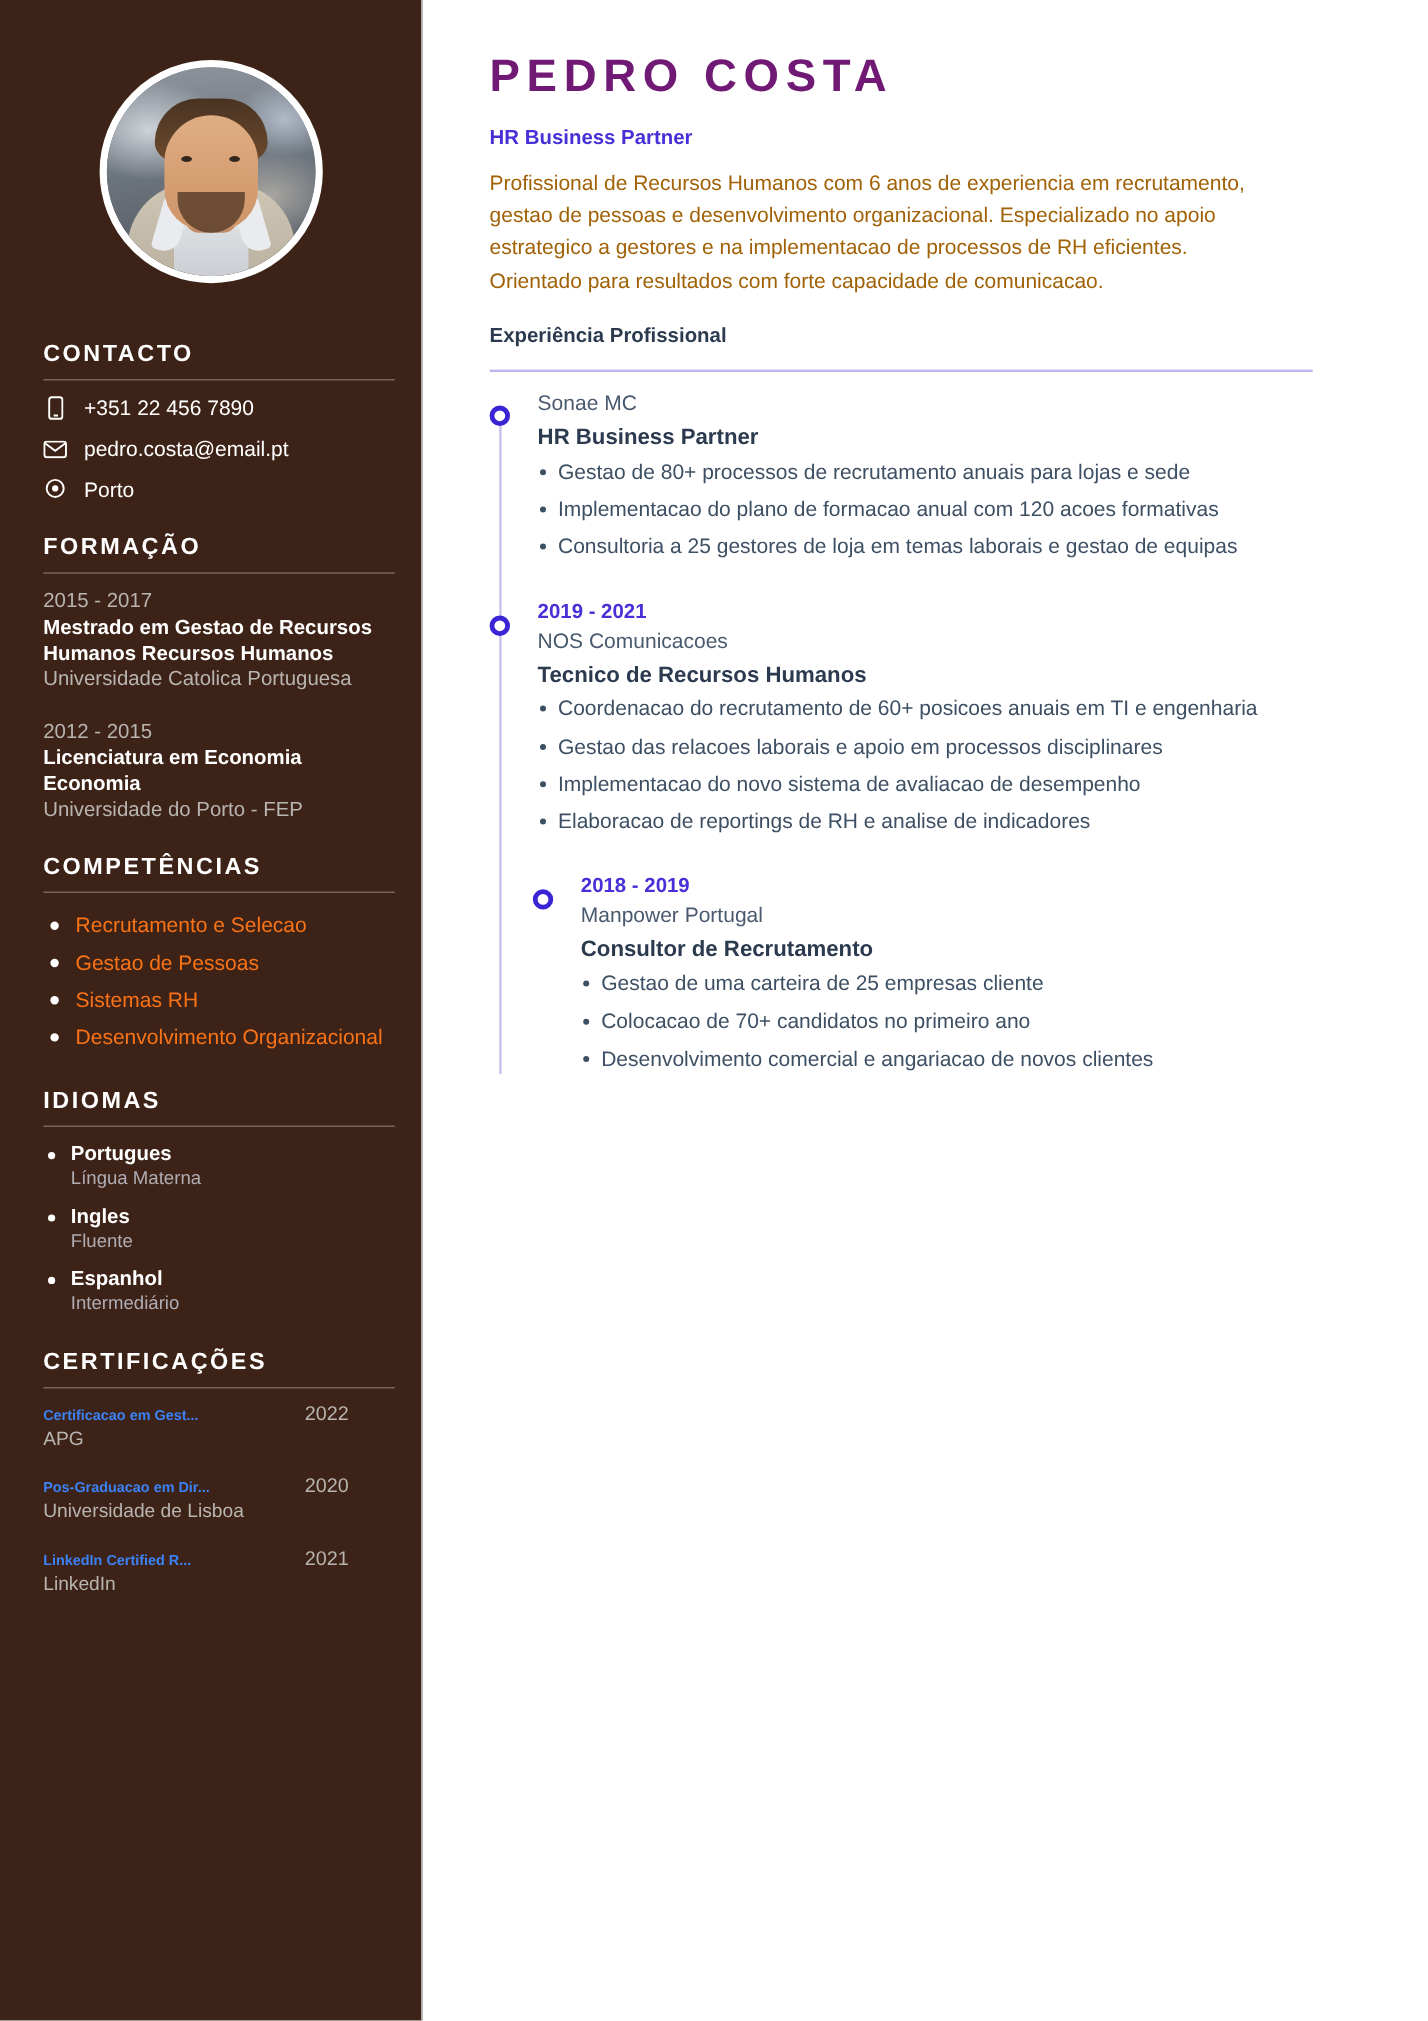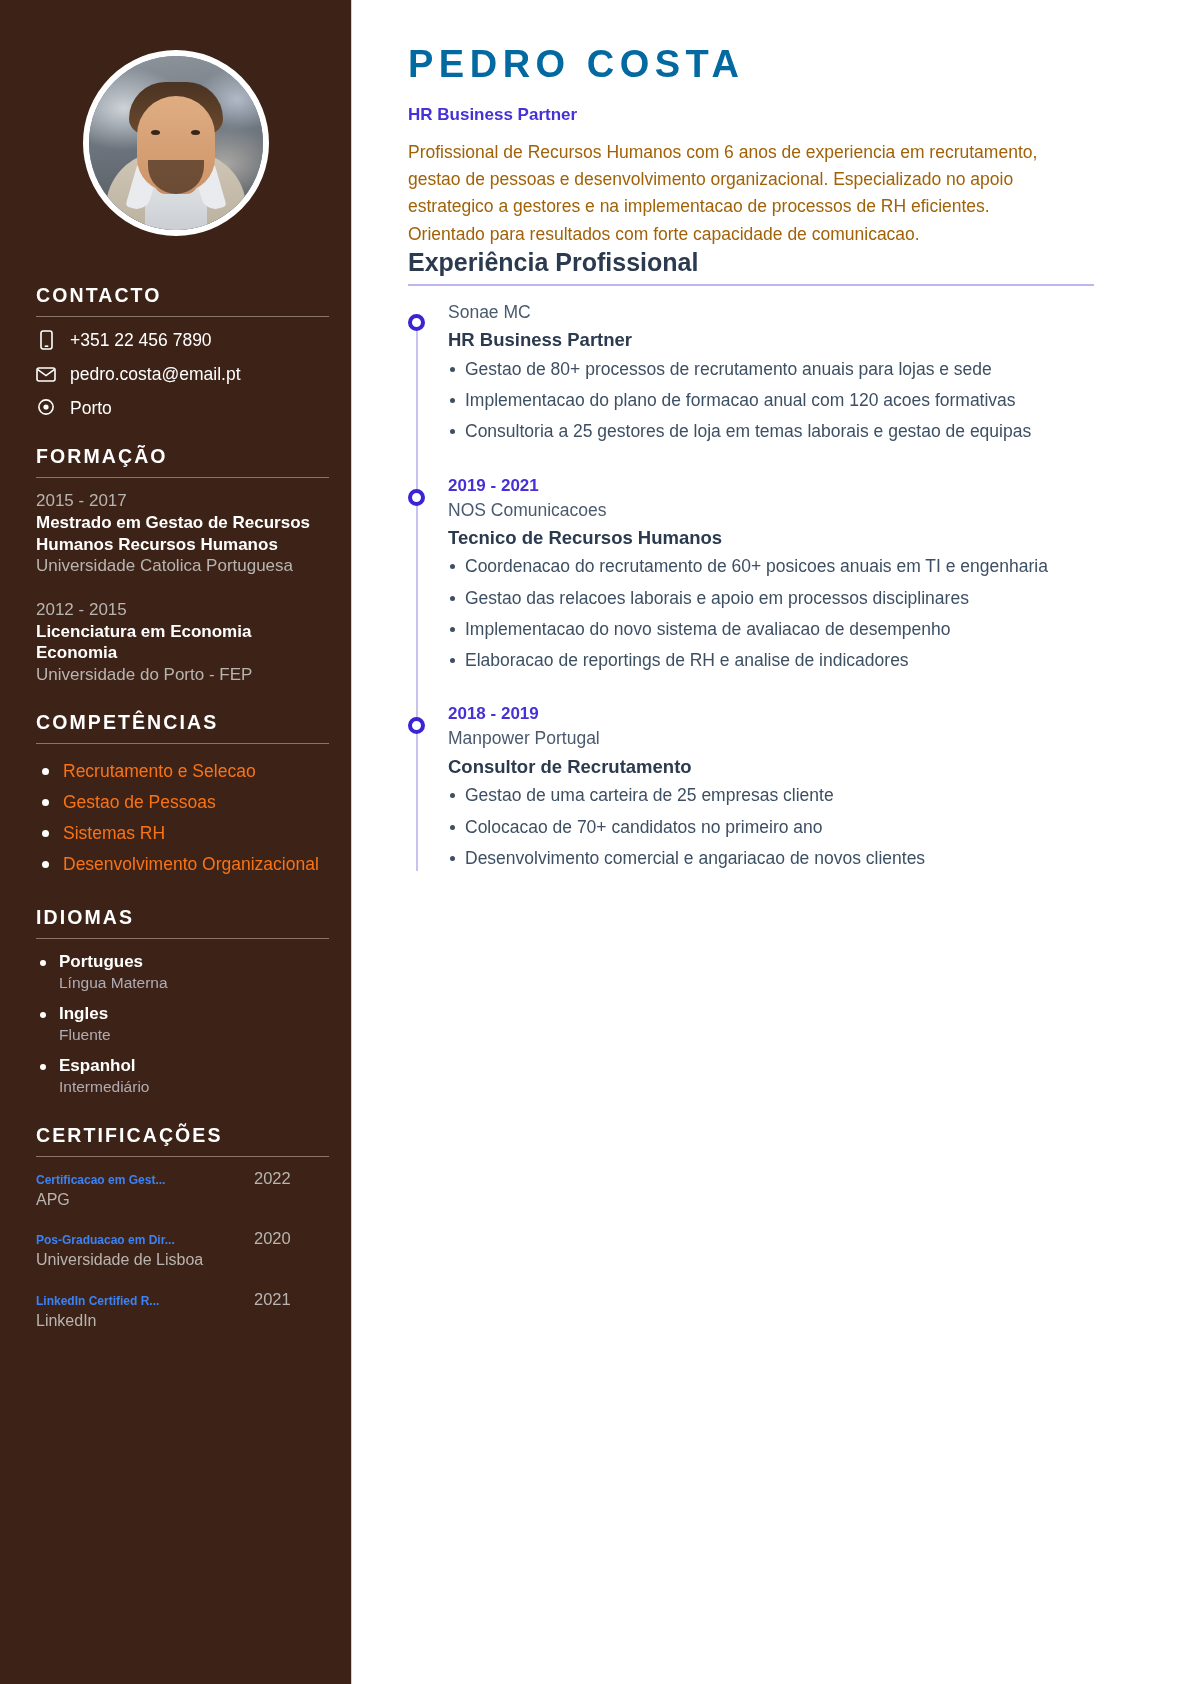--- a/index.html
+++ b/index.html
@@ -179,60 +179,61 @@
   .cert-year { color: #b8b4b0; font-size: 16.5px; flex: 0 0 auto; }
   .cert-issuer { color: #b8b4b0; font-size: 16px; line-height: 1.35; margin-top: 1px; }
 
   
   .main {
     flex: 1;
     padding: 44px 96px 40px 56px;
     background: #ffffff;
   }
   .name {
-    color: #0369a1;
+    color: #701a75;
     font-size: 38px;
     font-weight: bold;
     letter-spacing: 5.5px;
     line-height: 1.1;
   }
   .role {
     color: #4730d6;
     font-size: 17px;
     font-weight: bold;
     margin-top: 19px;
   }
   .summary {
     color: #a16207;
     font-size: 17.5px;
     line-height: 1.56;
     margin-top: 14px;
     max-width: 660px;
   }
   .sec-title {
     color: #2b3a4e;
-    font-size: 25px;
+    font-size: 17px;
     font-weight: bold;
-    padding-bottom: 7px;
+    margin-top: 22px;
+    padding-bottom: 18px;
   }
   .sec-title-rule {
     height: 2px;
     background: #bfb6ef;
     margin-bottom: 14px;
   }
 
   .timeline { position: relative; padding-left: 40px; }
   .tl-line {
     position: absolute;
     left: 8px; top: 22px; bottom: 0;
     width: 2px;
     background: #c9c2ef;
   }
   .exp { position: relative; margin-bottom: 30px; }
-  .exp:last-child { margin-bottom: 0; }
+  .exp:last-child { margin-bottom: 0; margin-left: 36px; }
   .dot {
     position: absolute;
     left: -40px; top: 14px;
     width: 17px; height: 17px;
     border-radius: 50%;
     border: 4px solid #3b24d4;
     background: #ffffff;
     box-sizing: border-box;
   }
   .exp-date { color: #4730d6; font-size: 17px; font-weight: bold; line-height: 1.35; }

